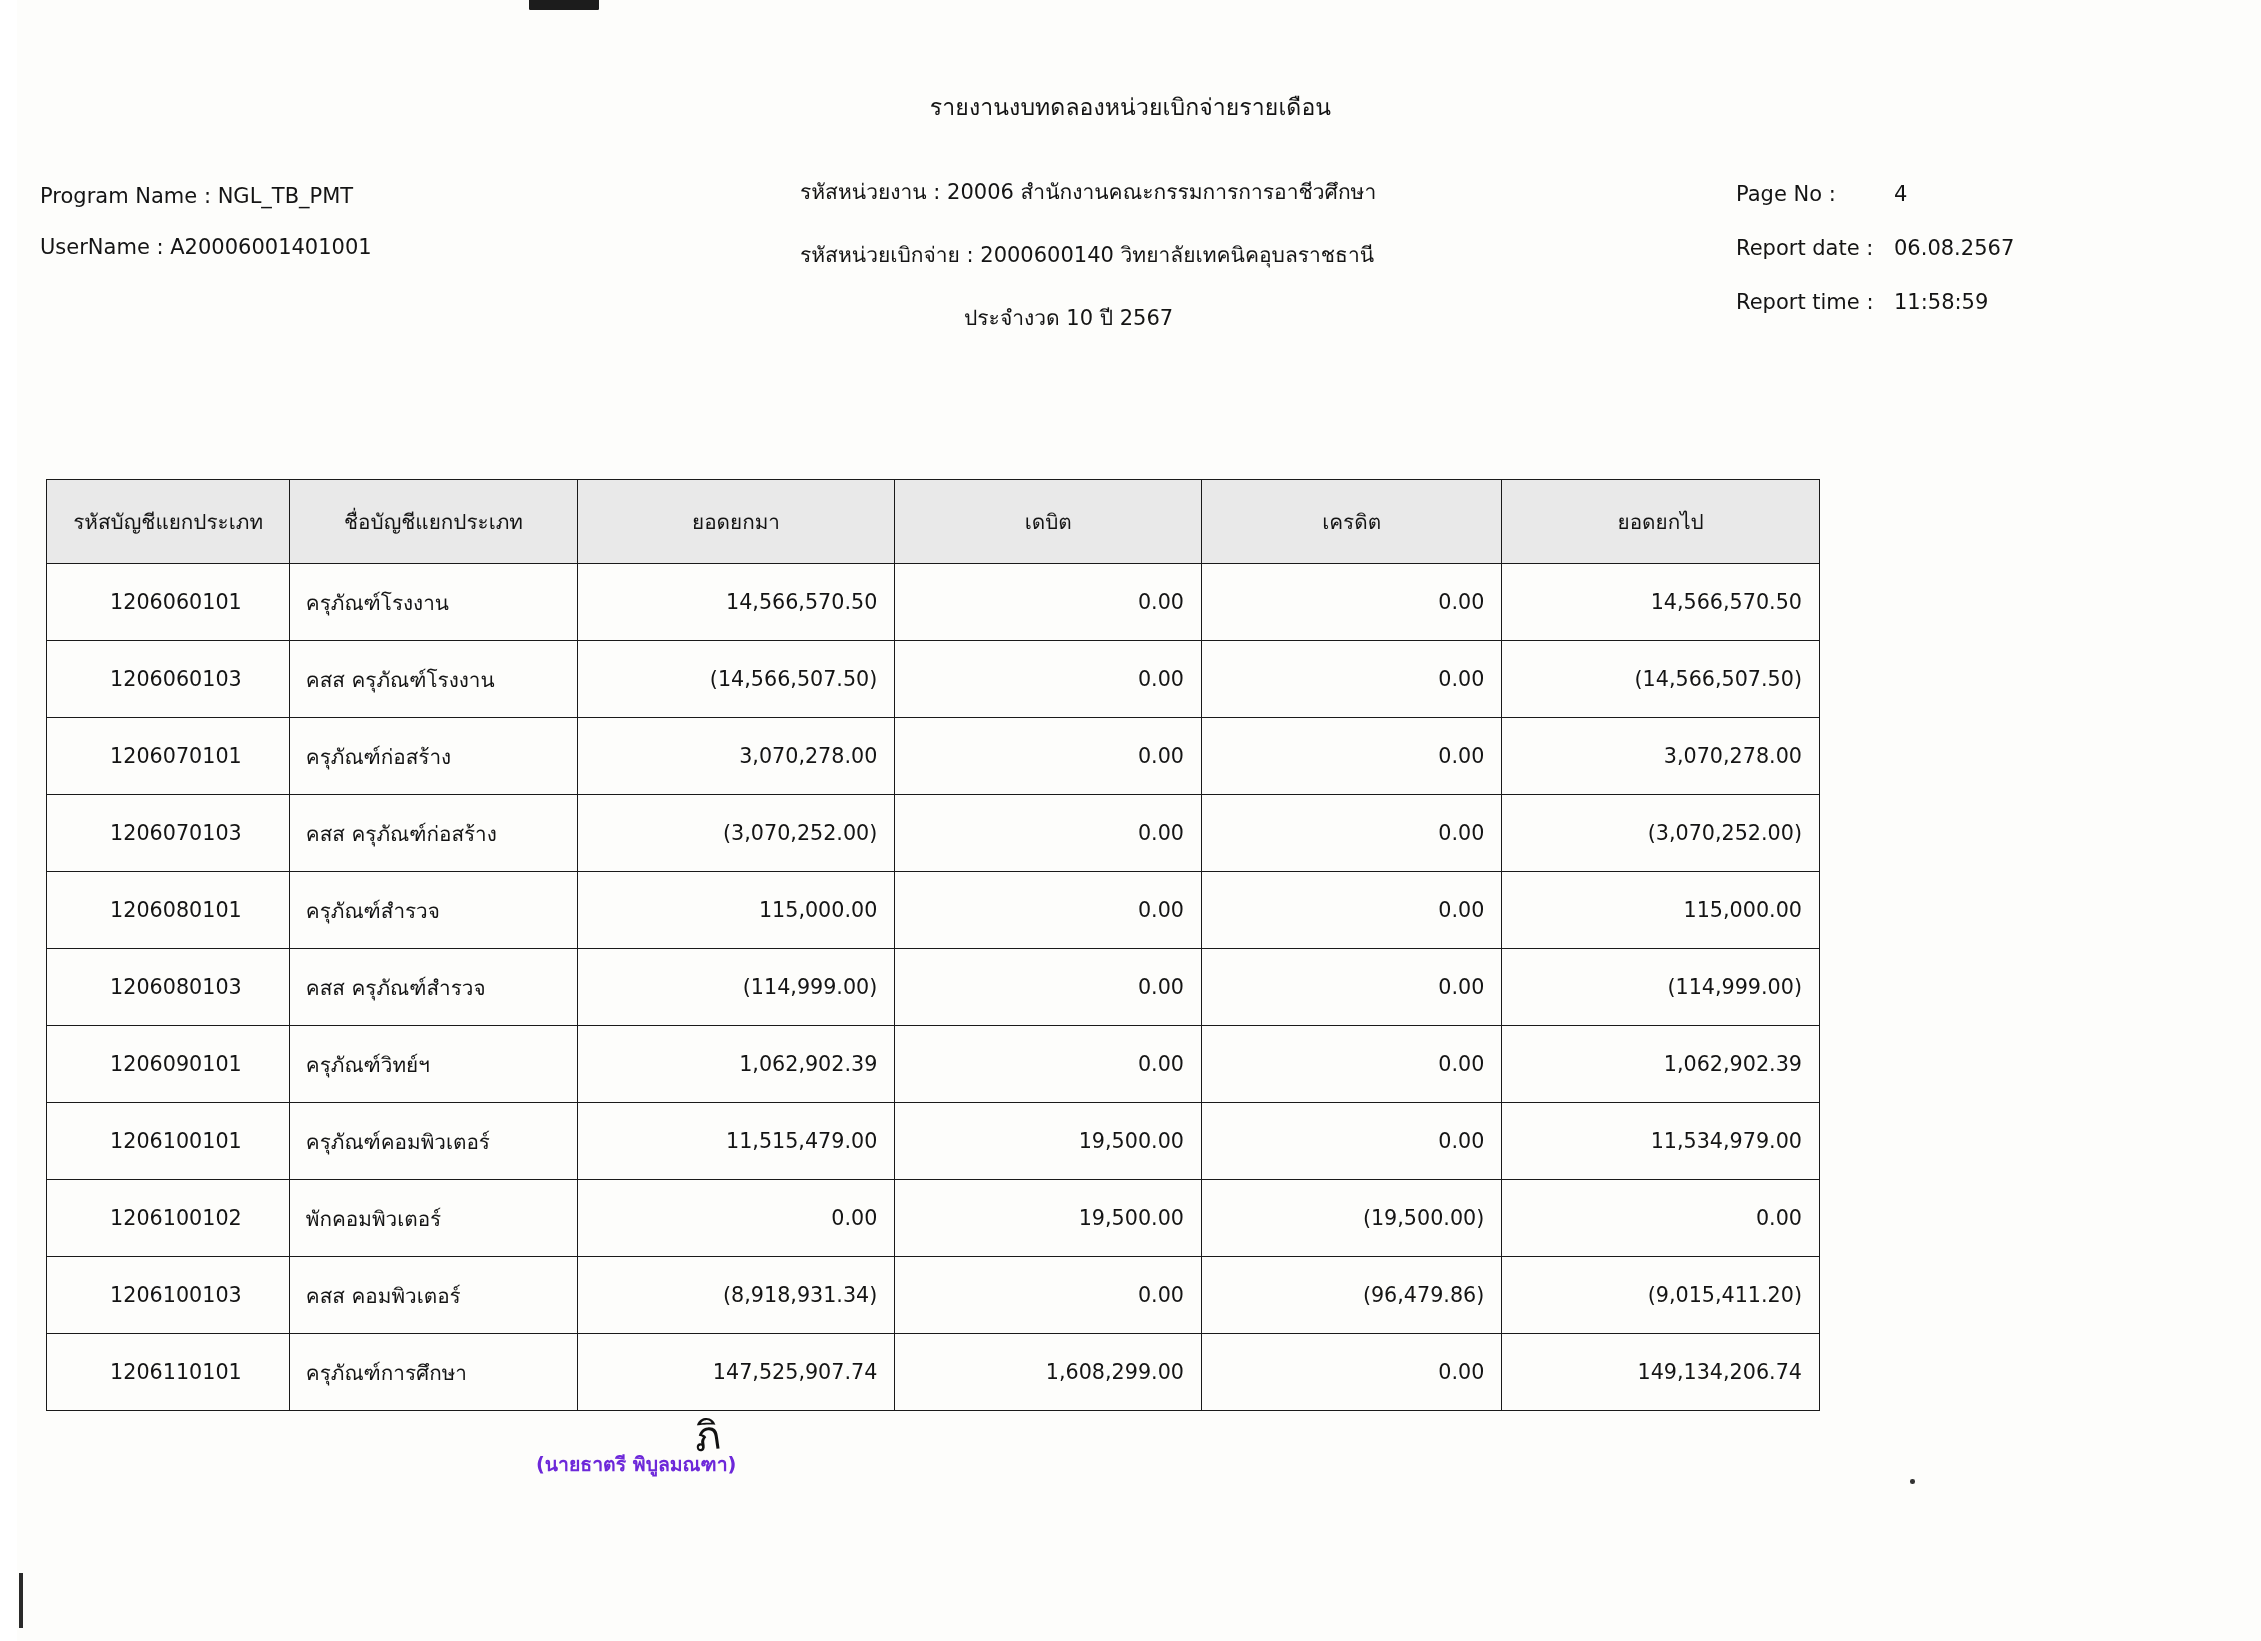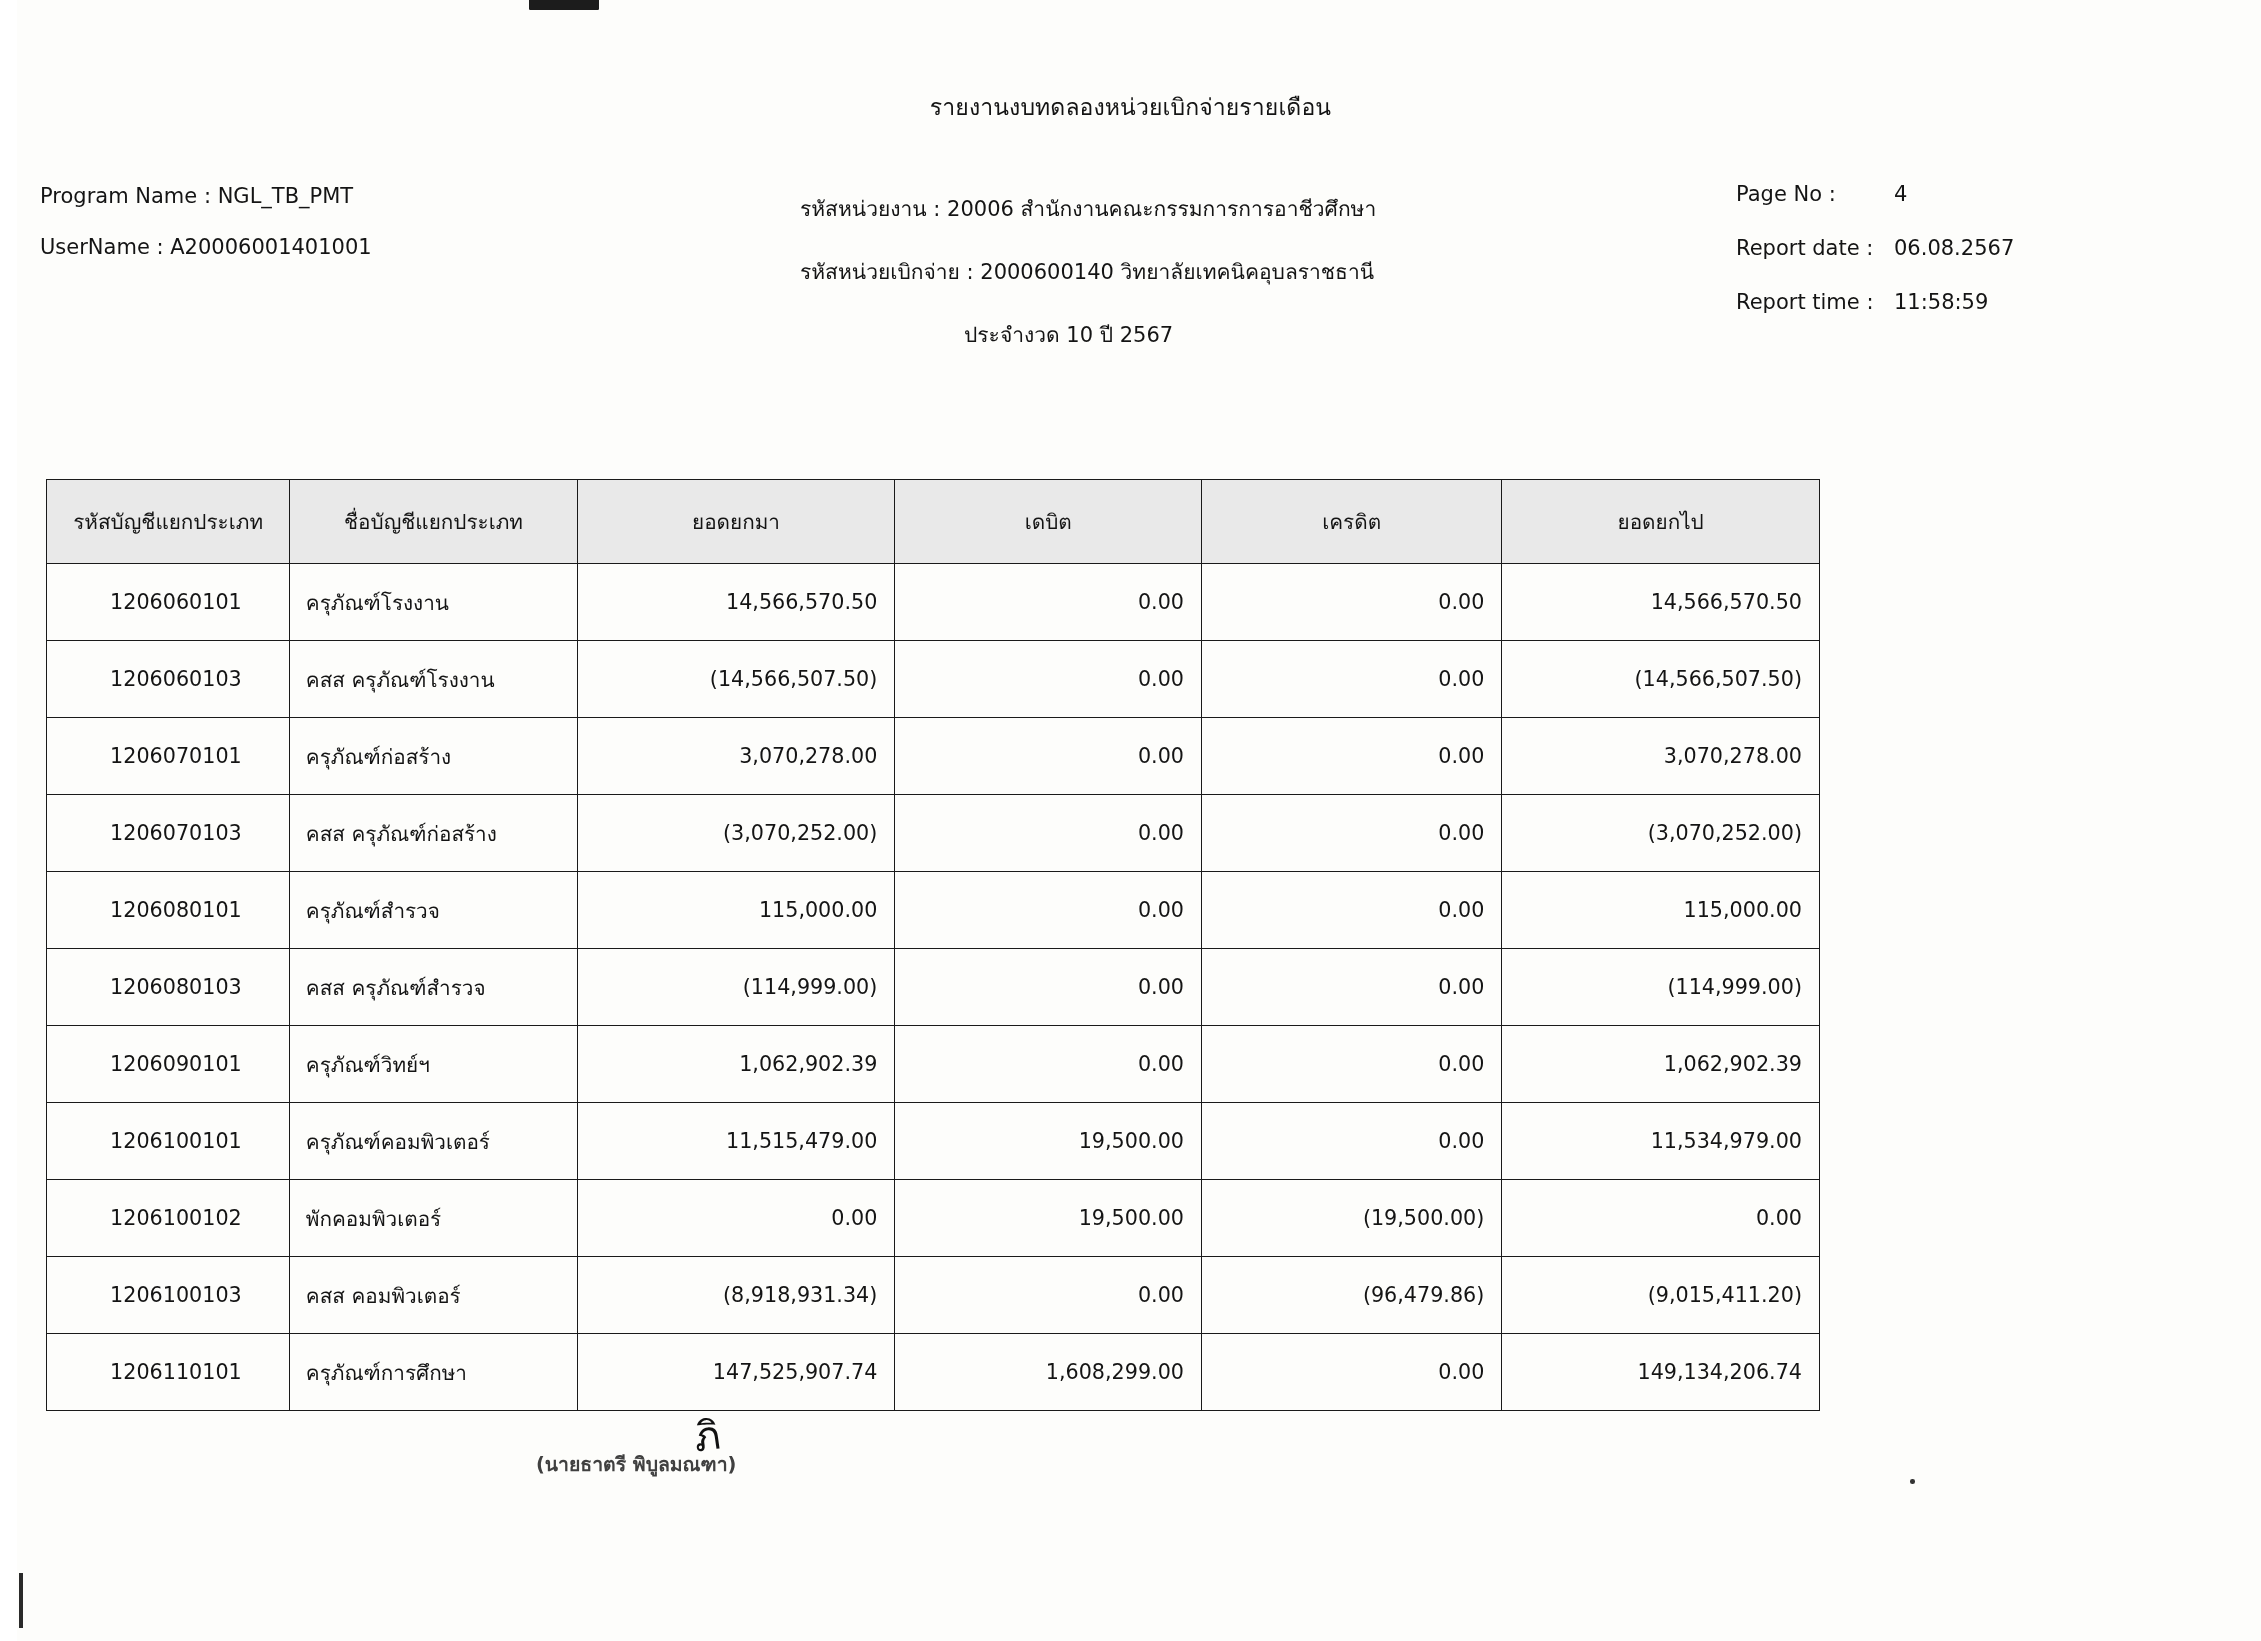--- a/index.html
+++ b/index.html
@@ -60,21 +60,21 @@
     left: 40px;
     top: 186px;
     font-size: 21px;
     line-height: 1.0;
   }
   .meta-left .row { margin-bottom: 30px; white-space: nowrap; }
 
   .meta-center {
     position: absolute;
     left: 761px;
-    top: 192px;
+    top: 175px;
     font-size: 21px;
     width: 903px;
   }
   .meta-center .row { margin-bottom: 30px; white-space: nowrap; }
   .meta-center .r1 { padding-left: 39px; }
   .meta-center .r2 { padding-left: 39px; }
   .meta-center .r3 { padding-left: 203px; }
 
   .meta-right {
     position: absolute;
@@ -126,21 +126,21 @@
   .signature {
     position: absolute;
     left: 536px;
     top: 1449px;
     width: 490px;
     pointer-events: none;
   }
   .sig-name {
     font-size: 19.4px;
     font-weight: bold;
-    color: #404040;
+    color: #6d28d9;
     white-space: nowrap;
   }
   .sig-title {
     font-size: 19.4px;
     font-weight: bold;
     color: #111;
     white-space: nowrap;
     margin-top: 3.9px;
     margin-left: -71px;
   }

